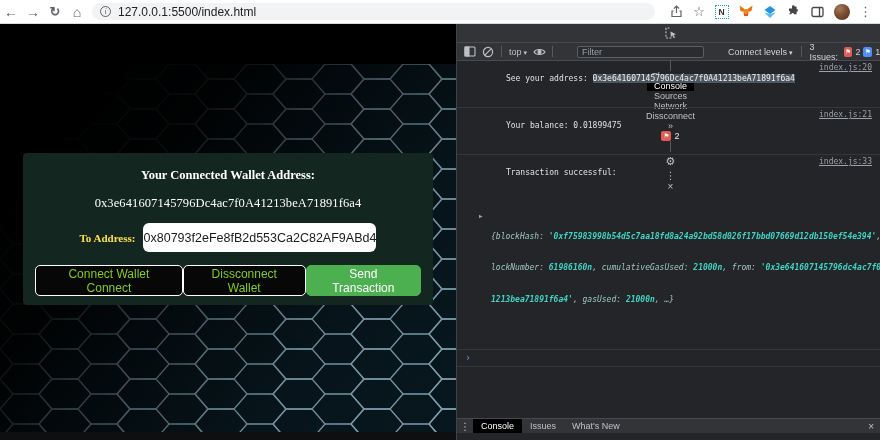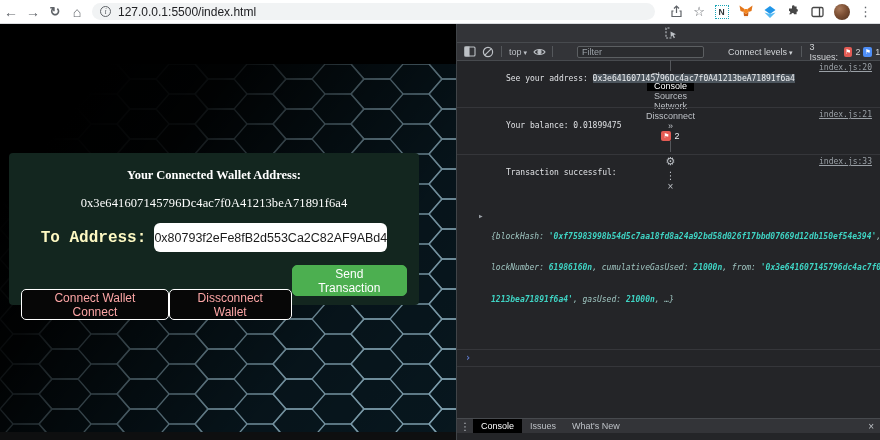--- a/index.html
+++ b/index.html
@@ -31,34 +31,34 @@
 
   
   .page { position:absolute; left:0; top:24px; width:456px; height:416px;
           background:#000; overflow:hidden; }
   .hexwrap { position:absolute; left:0; top:40px; width:456px; height:368px; }
   .page-bottom-strip { position:absolute; left:0; bottom:0; width:456px; height:8px; background:#0e0f10; }
   .hex-fade { position:absolute; inset:0;
       background:linear-gradient(128deg, rgba(0,0,0,1) 18%, rgba(0,0,0,0.92) 34%,
                  rgba(0,0,0,0.55) 52%, rgba(0,0,0,0.18) 72%, rgba(0,0,0,0.05) 100%); }
 
-  .card { position:absolute; left:9px; top:129px; width:410px; height:152px;
+  .card { position:absolute; left:23px; top:129px; width:410px; height:152px;
           background:#13261f; border-radius:4px; z-index:5; }
   .card-title { margin-top:15px; text-align:center; color:#fff; font-family:"Liberation Serif",serif;
                 font-weight:bold; font-size:12.5px; }
   .card-addr { margin-top:13px; text-align:center; color:#fff; font-family:"Liberation Serif",serif;
                font-size:12.5px; letter-spacing:.1px; }
   .to-row { margin-top:12px; display:flex; align-items:center; justify-content:center; gap:8px; }
-  .to-label { color:#fef9c3; font-family:Liberation Mono, monospace; font-weight:bold; font-size:16px; }
+  .to-label { color:#fde047; font-family:Liberation Serif, serif; font-weight:bold; font-size:11px; }
   .to-input { width:233px; height:29px; border:none; border-radius:6px; background:#fff;
               text-align:center; font-size:12.5px; color:#1b1b1b; font-family:"Liberation Sans",sans-serif; outline:none;}
   .btn-row { margin-top:13px; display:flex; justify-content:space-between; padding:0 12px; }
   .btn { height:31px; border-radius:5px; font-size:12px; cursor:pointer;
          font-family:"Liberation Sans",sans-serif; padding:0 14px; }
-  .btn.outline { background:#070707; color:#fca5a5; border:1px solid #fff;margin-top:24px; }
+  .btn.outline { background:#070707; color:#84cc16; border:1px solid #fff; }
   .btn.green   { background:#4caf50; color:#fff; border:1px solid #4caf50; }
 
   
   .devtools { position:absolute; left:456px; top:24px; width:424px; height:416px;
               background:#242528; border-left:1px solid #404448; color:#bdc1c6; font-size:9px; }
   .dt-bar { display:flex; align-items:center; background:#333438; border-bottom:1px solid #474a4e; }
   .dt-tabbar { height:19px; padding-left:4px;flex-direction:column; }
   .dt-toolbar { height:18px; padding-left:4px; }
   .vdiv { width:1px; height:11px; background:#55585c; margin:0 4px; flex:0 0 auto; }
   .dt-icobtn { width:18px; height:100%; display:flex; align-items:center; justify-content:center;

